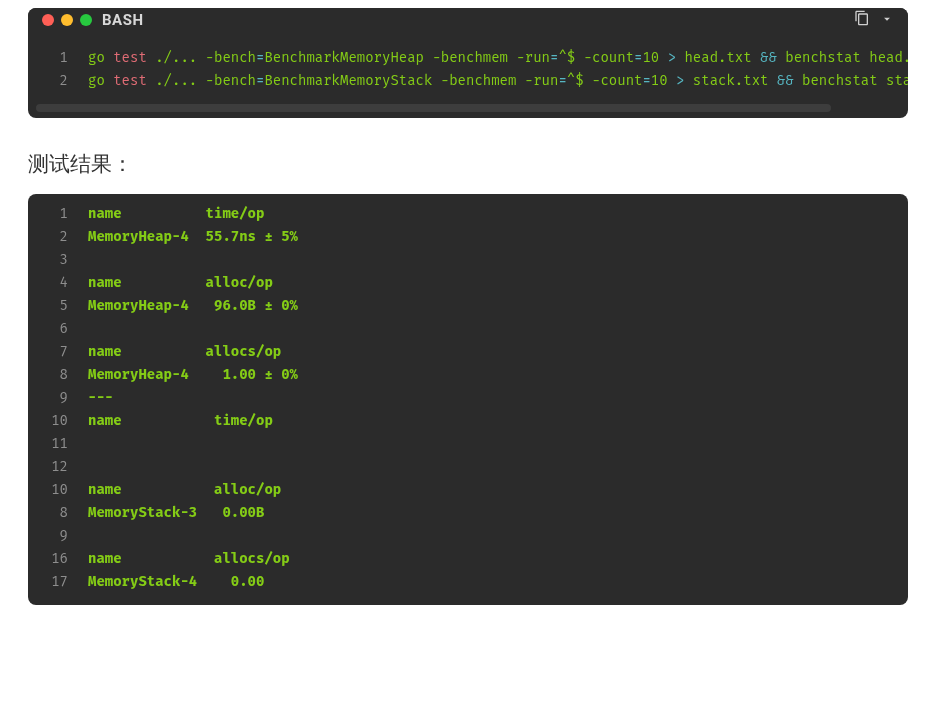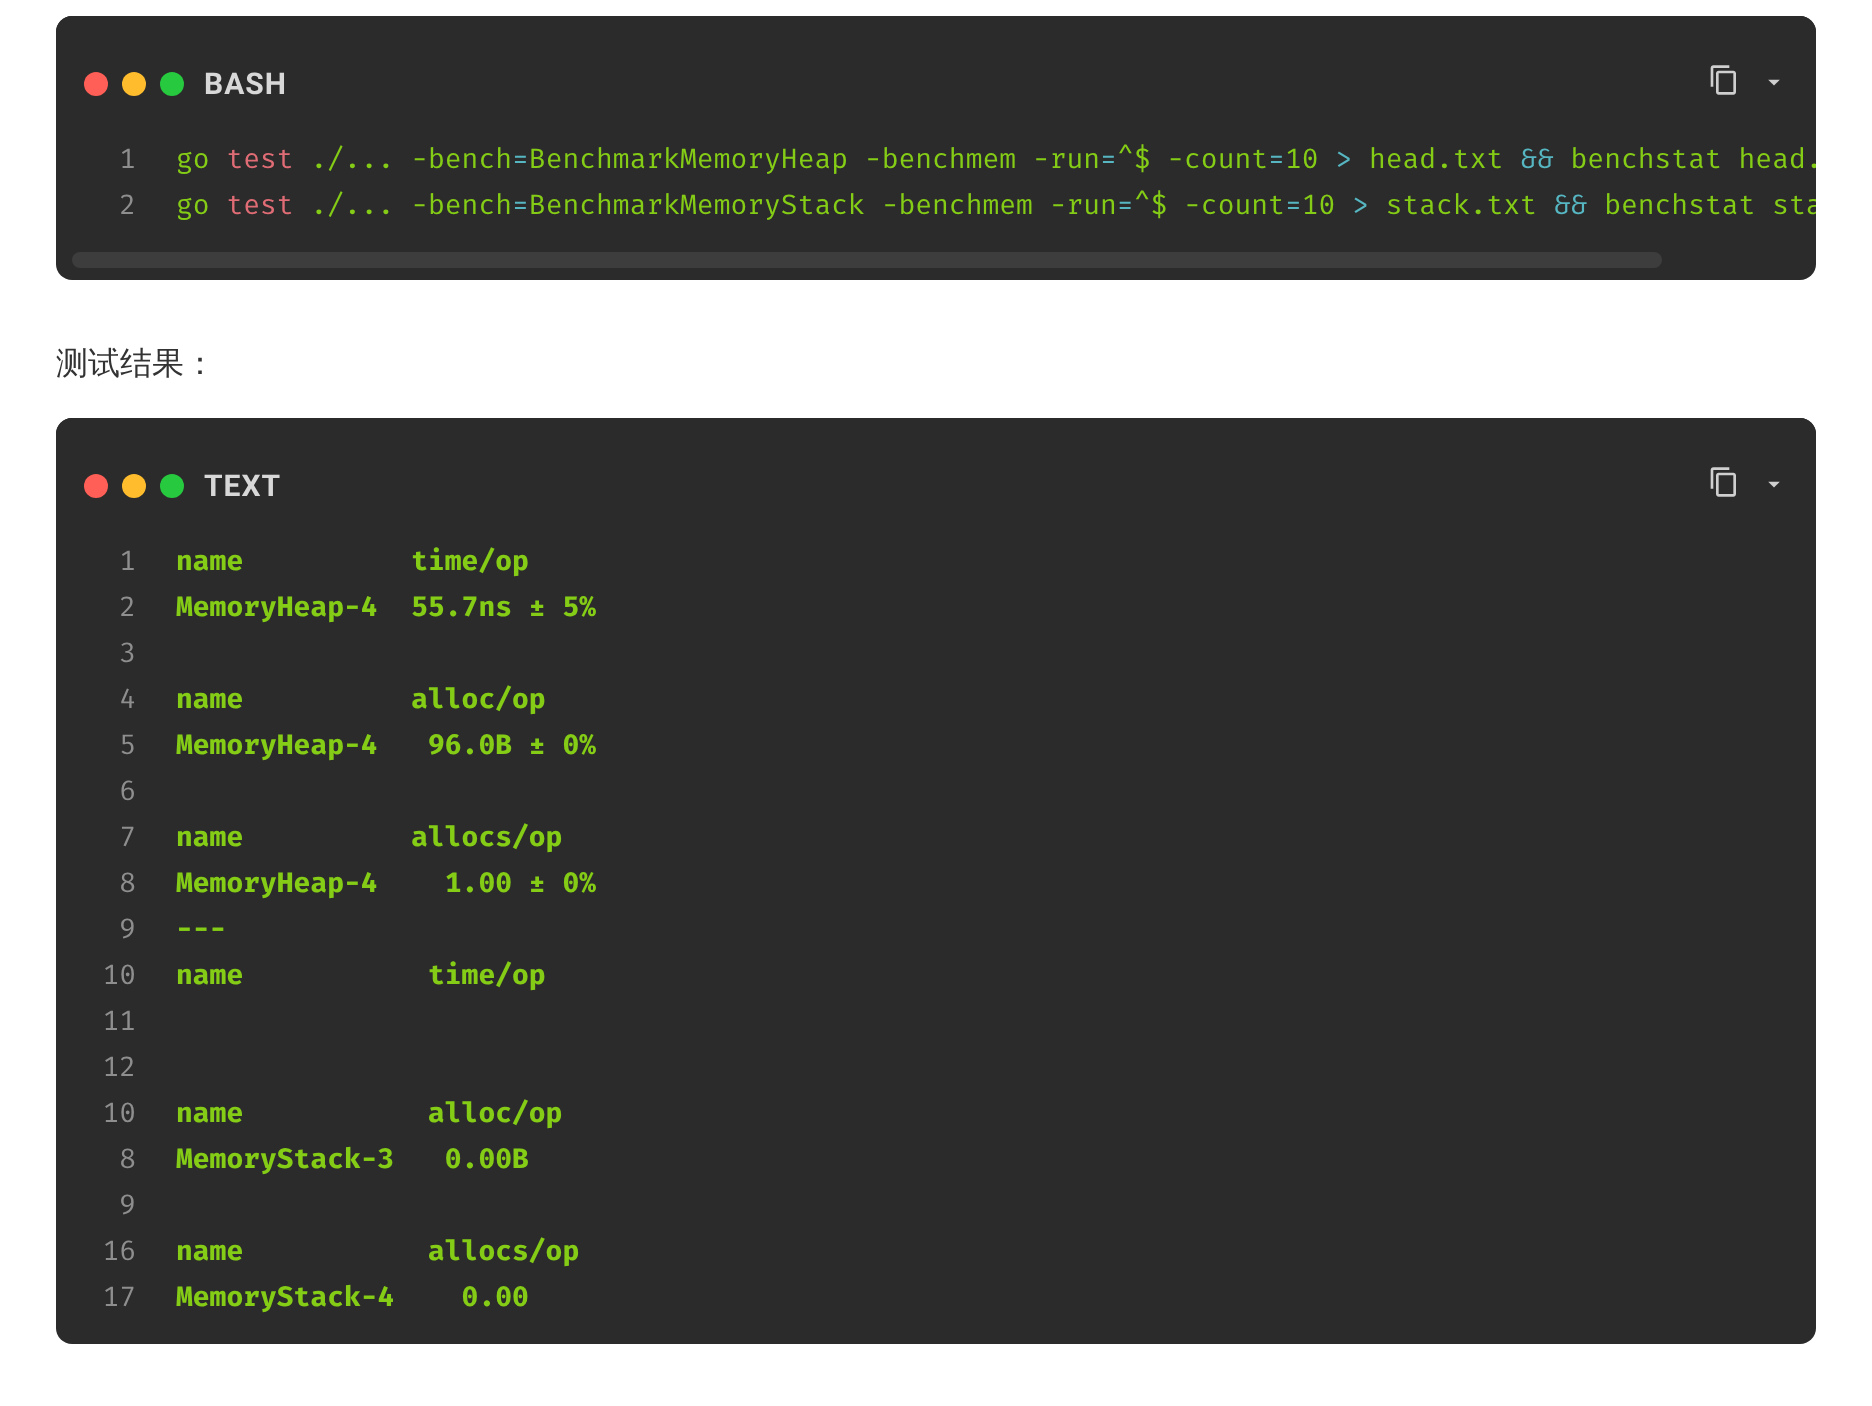--- a/index.html
+++ b/index.html
@@ -17,21 +17,21 @@
   .code-card {
     background: #2b2b2b;
     border-radius: 8px;
     overflow: hidden;
     margin-top: 8px;
   }
   .code-header {
     display: flex;
     align-items: center;
     justify-content: space-between;
-    padding: 24px 14px 8px 14px;
+    padding: 2px 14px 8px 14px;
     background: #2b2b2b;
   }
   .dots {
     display: flex;
     gap: 7px;
     align-items: center;
   }
   .dot {
     width: 12px;
     height: 12px;
@@ -115,21 +115,21 @@
     opacity: 0.6;
   }
   .kw-test { color: #e06c75; }
   .eq-op { color: #56b6c2; }
   .redir-op { color: #56b6c2; }
   .and-op { color: #56b6c2; }
   .cmd-txt { color: #84cc16; font-weight: 700; }
   .seg-plain { color: #84cc16; }
 
   .caption-between {
-    font-size: 16px;
+    font-size: 21px;
     color: #333;
     margin: 32px 0 16px 0;
   }
 </style>
 </head>
 <body>
 
 <div class="page-wrap">
 
   <div class="code-card">
@@ -168,42 +168,20 @@
         </div>
     </div>
     <div class="hscrollbar">
       <div class="hscroll-thumb"></div>
     </div>
   </div>
 
   <div class="caption-between">测试结果：</div>
 
   <div class="code-card">
-    <div class="code-header">
-      <div class="header-left">
-        <div class="dots">
-          <div class="dot dot-red"></div>
-          <div class="dot dot-yellow"></div>
-          <div class="dot dot-green"></div>
-        </div>
-        <div class="code-title">TEXT</div>
-      </div>
-      <div class="header-right">
-        <span>
-          <svg class="copy-icon" viewBox="0 0 24 24">
-              <path d="M16 1H4C2.9 1 2 1.9 2 3v14h2V3h12V1zm3 4H8C6.9 5 6 5.9 6 7v14c0 1.1.9 2 2 2h11c1.1 0 2-.9 2-2V7c0-1.1-.9-2-2-2zm0 16H8V7h11v14z"></path>
-            </svg>
-        </span>
-        <span>
-          <svg class="chevron-icon" viewBox="0 0 24 24">
-              <path d="M7 10l5 5 5-5z"></path>
-            </svg>
-        </span>
-      </div>
-    </div>
     <div class="code-body">
       <div id="text-lines">
           <div class="code-line">
             <span class="ln">1</span>
             <span class="ct cmd-txt">name          time/op</span>
           </div>
           <div class="code-line">
             <span class="ln">2</span>
             <span class="ct cmd-txt">MemoryHeap-4  55.7ns ± 5%</span>
           </div>

